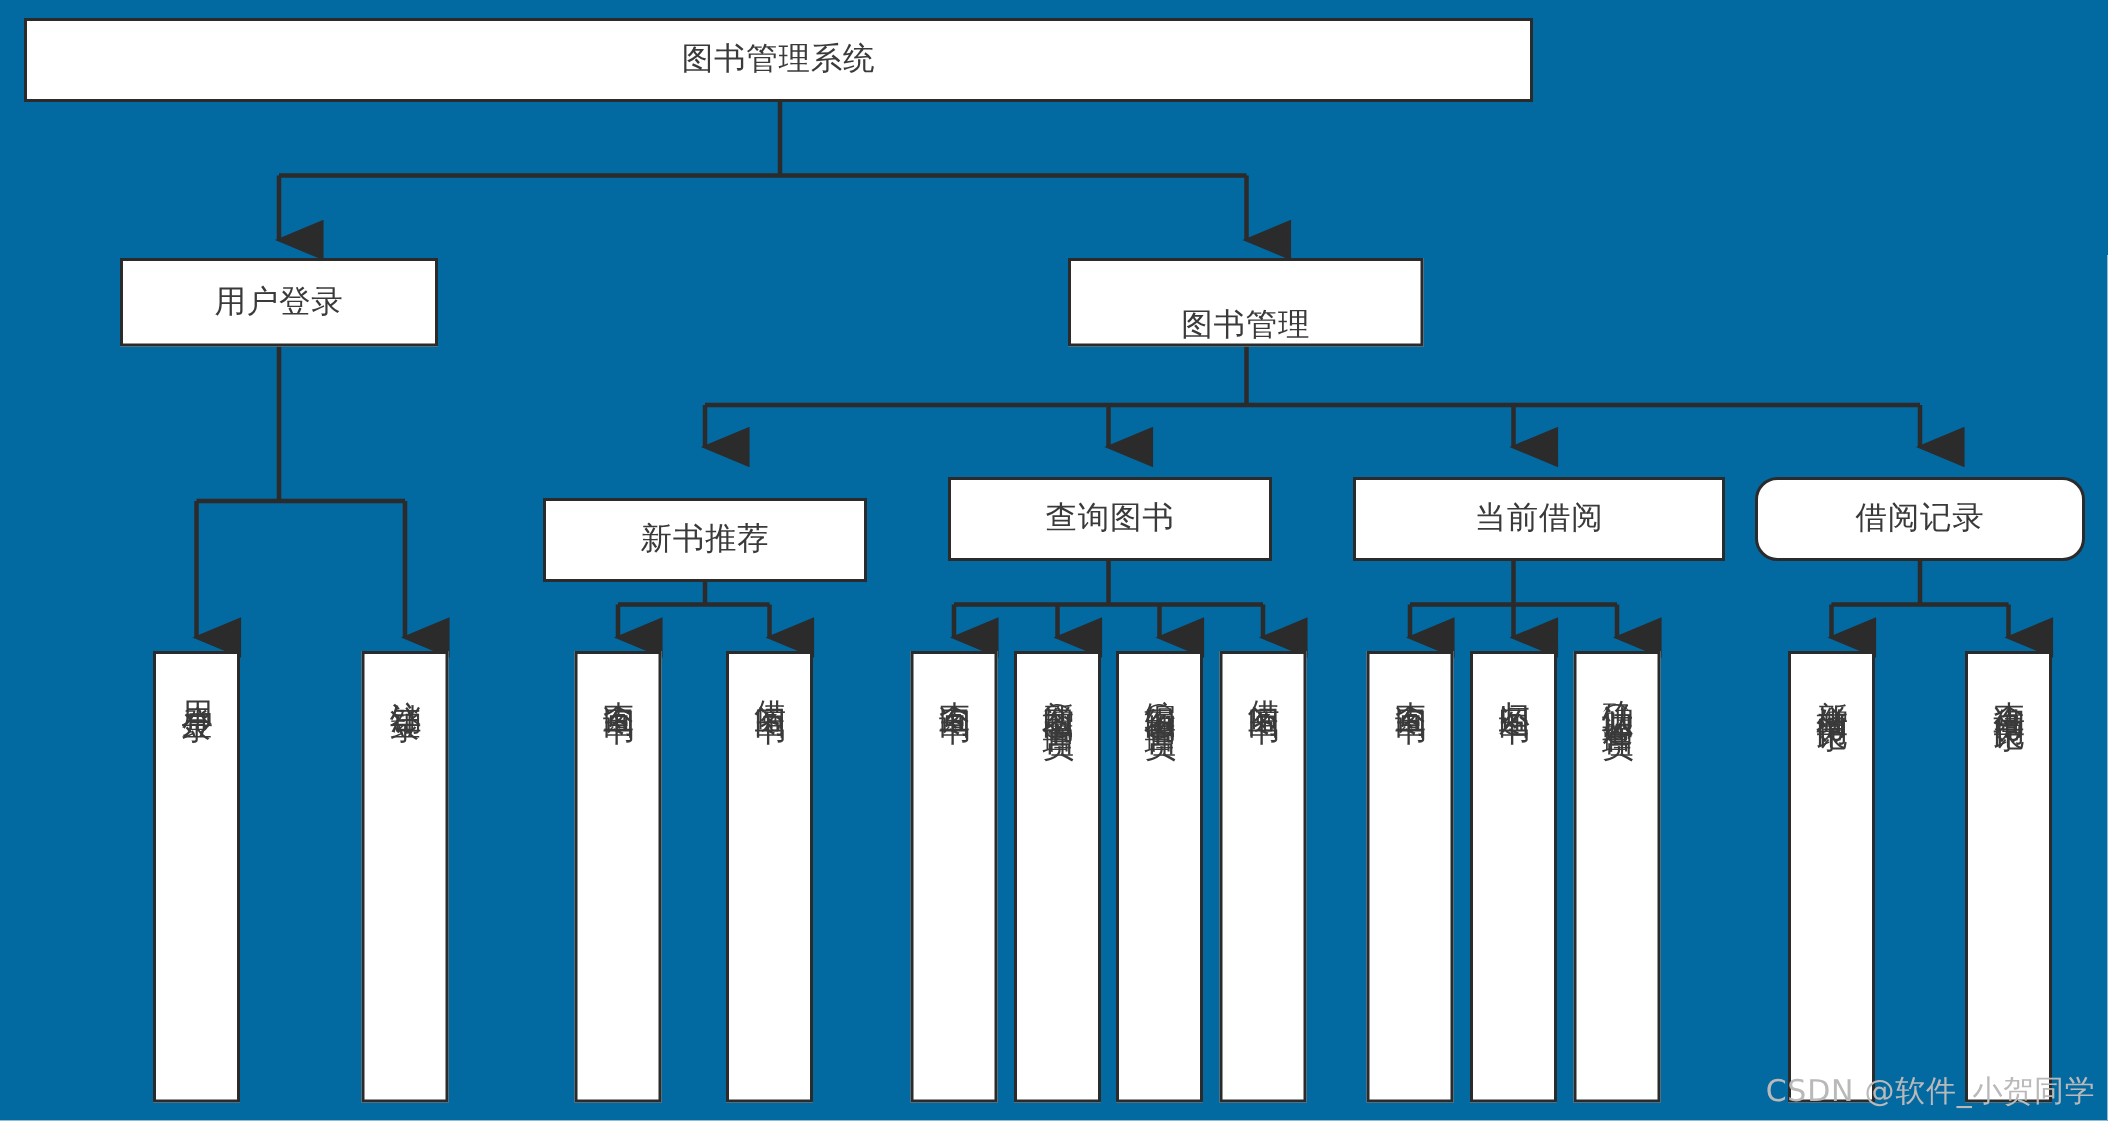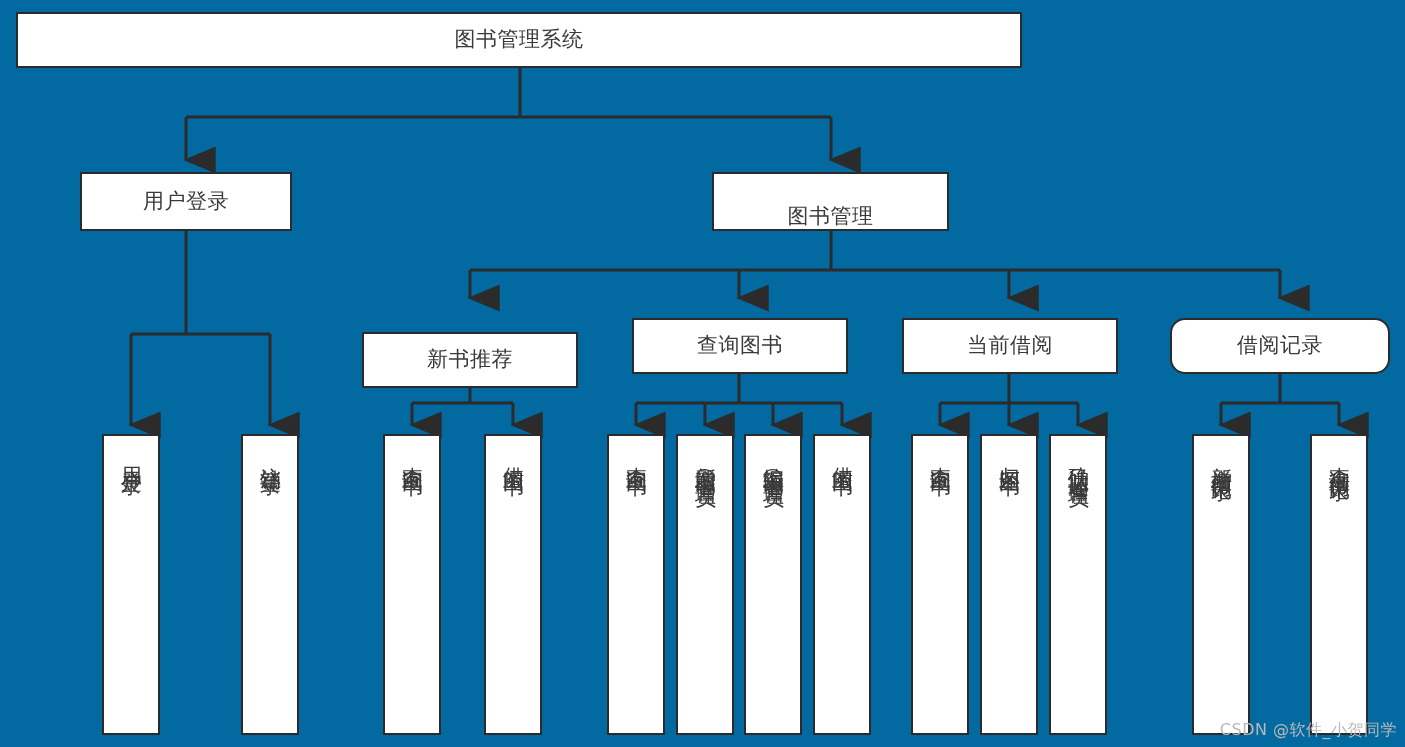--- a/index.html
+++ b/index.html
@@ -53,21 +53,21 @@
     text-orientation: upright;
     white-space: nowrap;
     letter-spacing: 3px;
     font-size: 21px;
     line-height: 1;
   }
   .watermark {
     position: absolute;
     right: 8px;
     bottom: 6px;
-    font-size: 16px;
+    font-size: 20px;
     color: #b9b9b9;
     letter-spacing: 0.5px;
     white-space: nowrap;
     pointer-events: none;
     margin-left: 45px;
   }
 </style>
 </head>
 <body>
 
@@ -145,21 +145,21 @@
   <div class="node" style="left:712px; top:172px; width:237px; height:59px;align-items:flex-end;">
     <span class="node-label">图书管理</span>
   </div>
 
   <div class="node" style="left:362px; top:332px; width:216px; height:56px;">
     <span class="node-label">新书推荐</span>
   </div>
   <div class="node" style="left:632px; top:318px; width:216px; height:56px;">
     <span class="node-label">查询图书</span>
   </div>
-  <div class="node" style="left:902px; top:318px; width:216px; height:56px;">
+  <div class="node" style="left:902px; top:318px; width:248px; height:56px;">
     <span class="node-label">当前借阅</span>
   </div>
   <div class="node" style="left:1170px; top:318px; width:220px; height:56px;border-radius:15px;">
     <span class="node-label">借阅记录</span>
   </div>
 
   <div class="node vertical" style="left:102px; top:434px; width:58px; height:301px;">
     <span class="node-label">用户登录</span>
   </div>
   <div class="node vertical" style="left:241px; top:434px; width:58px; height:301px;">

